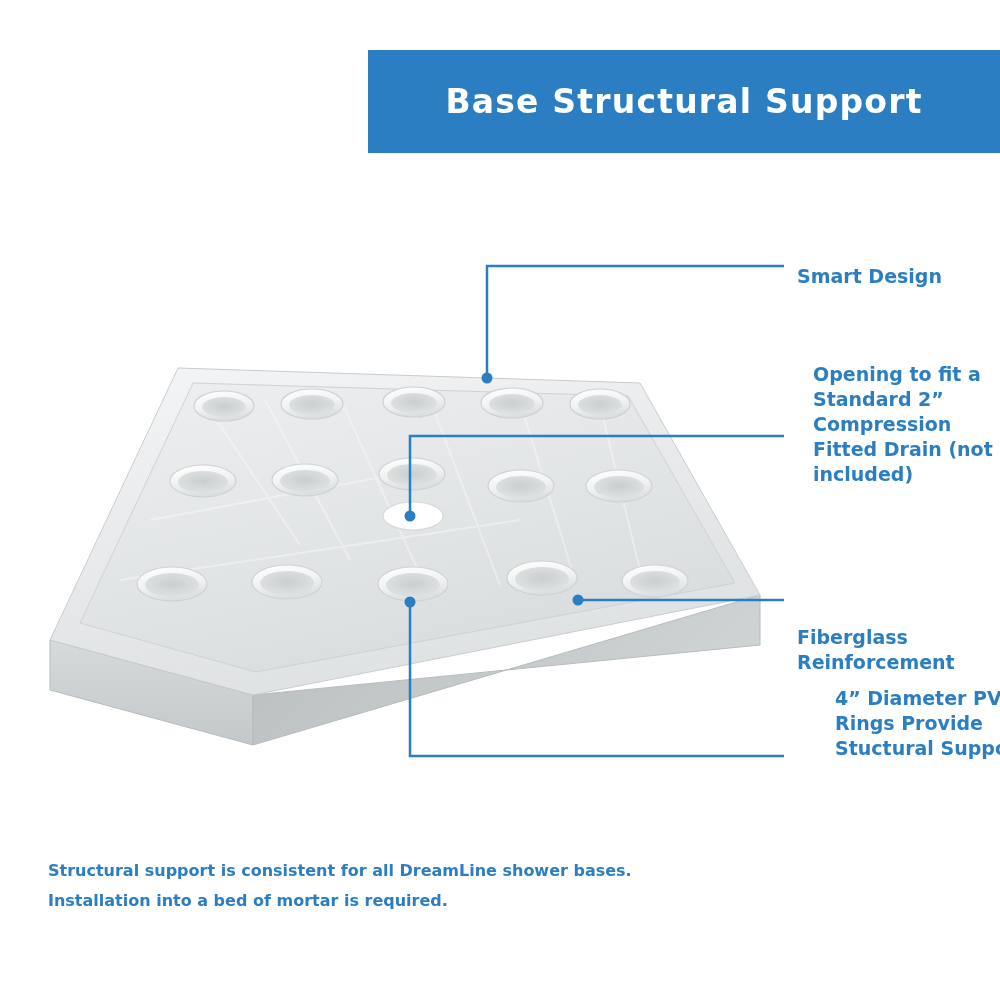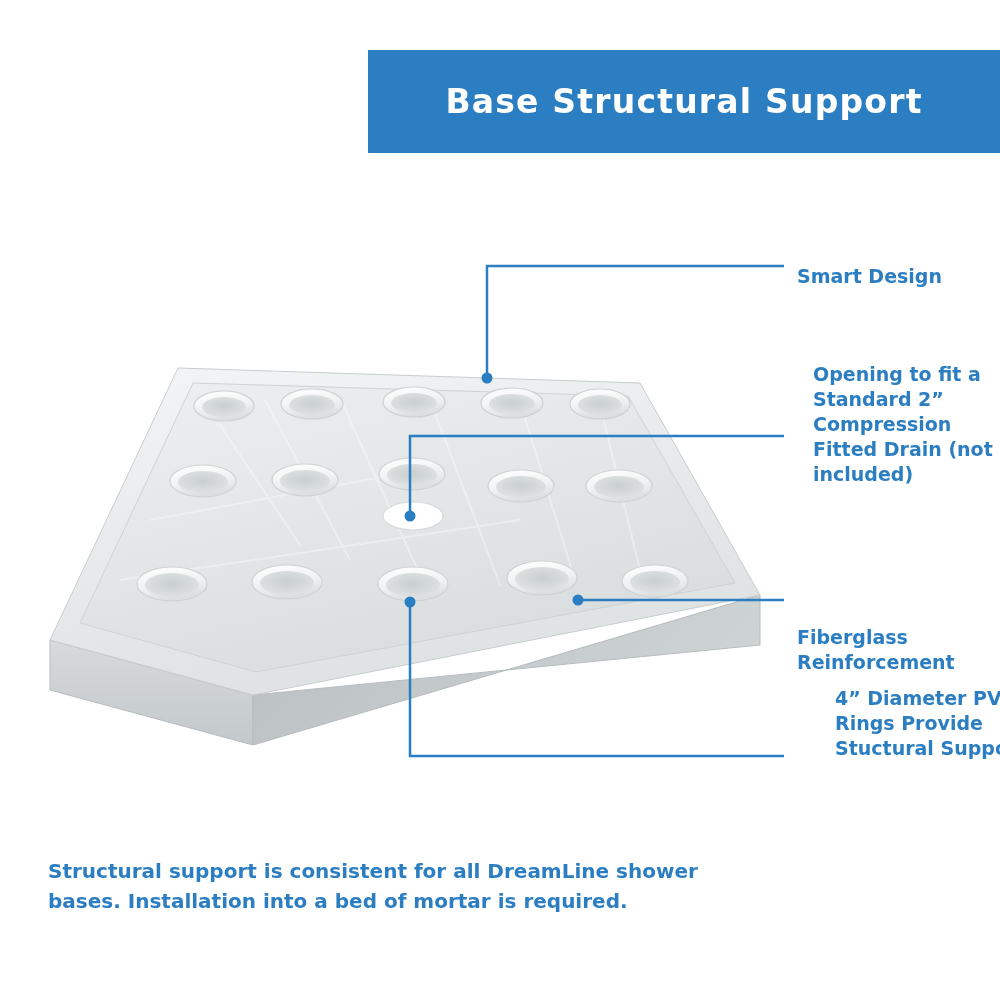--- a/index.html
+++ b/index.html
@@ -51,21 +51,21 @@
   #callout-pvc-rings    { left: 835px; top: 686px; width: 200px; }
 
   
   .footer-note {
     position: absolute;
     left: 48px;
     top: 856px;
     width: 680px;
     color: #2b7ec1;
     font-weight: bold;
-    font-size: 20px;
+    font-size: 16px;
     line-height: 30px;
     font-family: "DejaVu Sans", sans-serif;
   }
 
   
   #illustration {
     position: absolute;
     left: 0;
     top: 0;
     width: 1000px;

